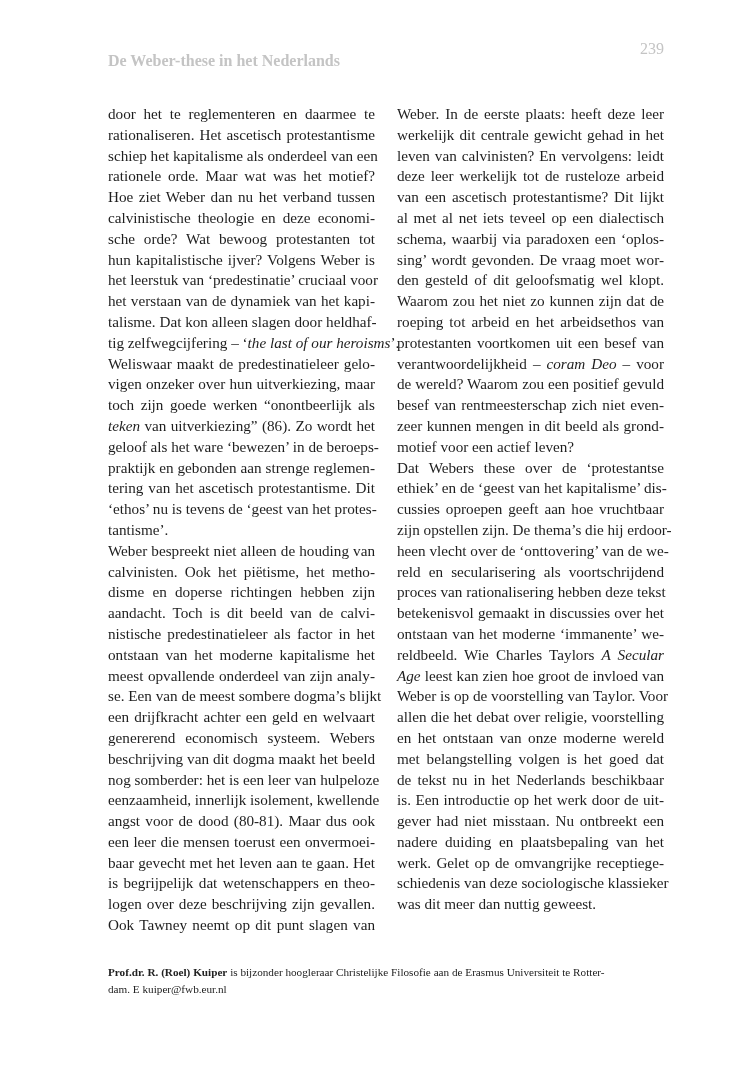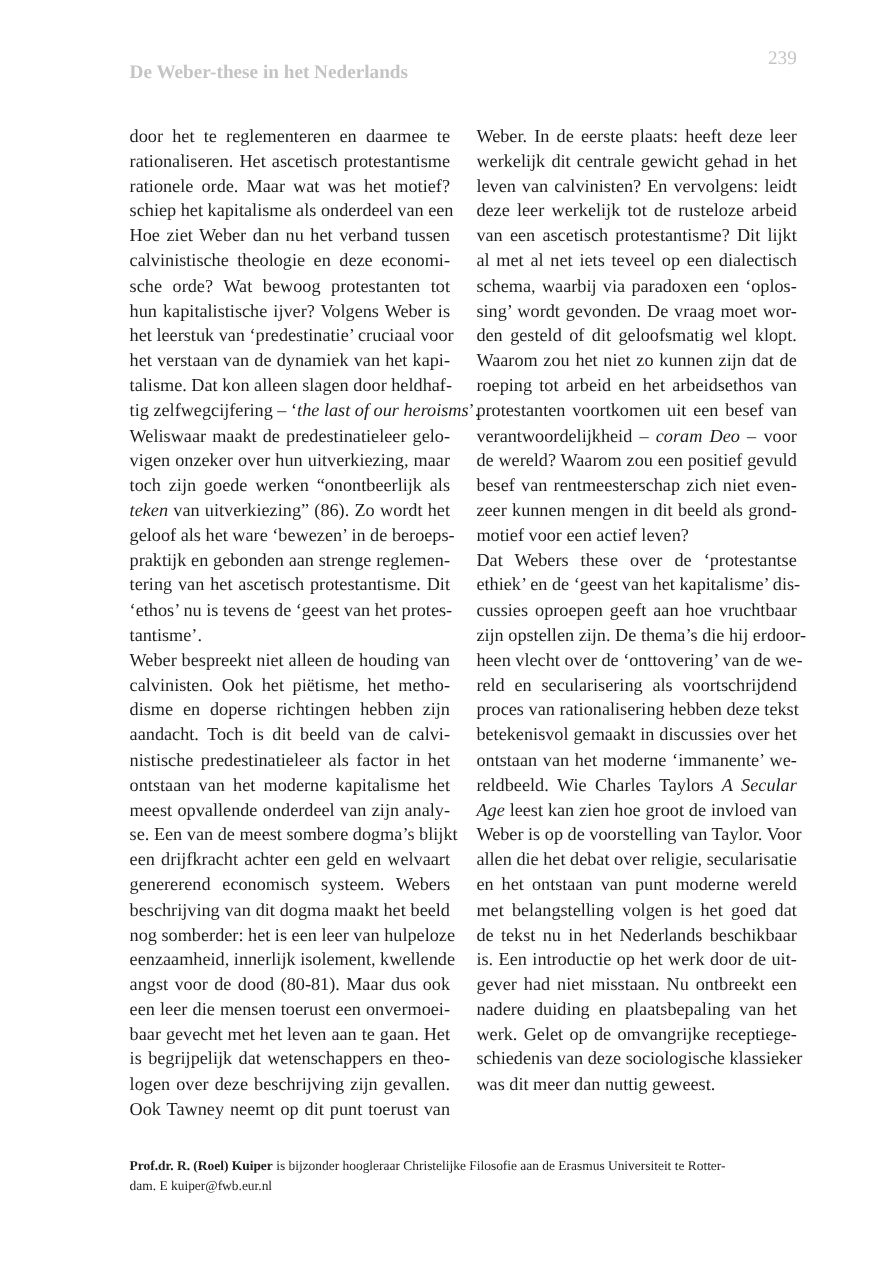--- a/index.html
+++ b/index.html
@@ -24,22 +24,22 @@
 <body>
 
 <div class="running-head">
   <span class="title">De Weber-these in het Nederlands</span>
   <span class="pageno">239</span>
 </div>
 
 <div class="col col-left" id="col-left">
     <span class="line">door het te reglementeren en daarmee te</span>
     <span class="line">rationaliseren. Het ascetisch protestantisme</span>
+    <span class="line">schiep het kapitalisme als onderdeel van een</span>
     <span class="line">rationele orde. Maar wat was het motief?</span>
-    <span class="line">schiep het kapitalisme als onderdeel van een</span>
     <span class="line">Hoe ziet Weber dan nu het verband tussen</span>
     <span class="line">calvinistische theologie en deze economi-</span>
     <span class="line">sche orde? Wat bewoog protestanten tot</span>
     <span class="line">hun kapitalistische ijver? Volgens Weber is</span>
     <span class="line">het leerstuk van ‘predestinatie’ cruciaal voor</span>
     <span class="line">het verstaan van de dynamiek van het kapi-</span>
     <span class="line">talisme. Dat kon alleen slagen door heldhaf-</span>
     <span class="line">tig zelfwegcijfering – ‘<i>the last of our heroisms</i>’.</span>
     <span class="line">Weliswaar maakt de predestinatieleer gelo-</span>
     <span class="line">vigen onzeker over hun uitverkiezing, maar</span>
@@ -61,21 +61,21 @@
     <span class="line">een drijfkracht achter een geld en welvaart</span>
     <span class="line">genererend economisch systeem. Webers</span>
     <span class="line">beschrijving van dit dogma maakt het beeld</span>
     <span class="line">nog somberder: het is een leer van hulpeloze</span>
     <span class="line">eenzaamheid, innerlijk isolement, kwellende</span>
     <span class="line">angst voor de dood (80-81). Maar dus ook</span>
     <span class="line">een leer die mensen toerust een onvermoei-</span>
     <span class="line">baar gevecht met het leven aan te gaan. Het</span>
     <span class="line">is begrijpelijk dat wetenschappers en theo-</span>
     <span class="line">logen over deze beschrijving zijn gevallen.</span>
-    <span class="line">Ook Tawney neemt op dit punt toerust van</span>
+    <span class="line">Ook Tawney neemt op dit punt slagen van</span>
   </div>
 <div class="col col-right" id="col-right">
     <span class="line">Weber. In de eerste plaats: heeft deze leer</span>
     <span class="line">werkelijk dit centrale gewicht gehad in het</span>
     <span class="line">leven van calvinisten? En vervolgens: leidt</span>
     <span class="line">deze leer werkelijk tot de rusteloze arbeid</span>
     <span class="line">van een ascetisch protestantisme? Dit lijkt</span>
     <span class="line">al met al net iets teveel op een dialectisch</span>
     <span class="line">schema, waarbij via paradoxen een ‘oplos-</span>
     <span class="line">sing’ wordt gevonden. De vraag moet wor-</span>
@@ -93,22 +93,22 @@
     <span class="line">cussies oproepen geeft aan hoe vruchtbaar</span>
     <span class="line">zijn opstellen zijn. De thema’s die hij erdoor-</span>
     <span class="line">heen vlecht over de ‘onttovering’ van de we-</span>
     <span class="line">reld en secularisering als voortschrijdend</span>
     <span class="line">proces van rationalisering hebben deze tekst</span>
     <span class="line">betekenisvol gemaakt in discussies over het</span>
     <span class="line">ontstaan van het moderne ‘immanente’ we-</span>
     <span class="line">reldbeeld. Wie Charles Taylors <i>A Secular</i></span>
     <span class="line"><i>Age</i> leest kan zien hoe groot de invloed van</span>
     <span class="line">Weber is op de voorstelling van Taylor. Voor</span>
-    <span class="line">allen die het debat over religie, secularisatie</span>
-    <span class="line">en het ontstaan van punt moderne wereld</span>
+    <span class="line">allen die het debat over religie, voorstelling</span>
+    <span class="line">en het ontstaan van onze moderne wereld</span>
     <span class="line">met belangstelling volgen is het goed dat</span>
     <span class="line">de tekst nu in het Nederlands beschikbaar</span>
     <span class="line">is. Een introductie op het werk door de uit-</span>
     <span class="line">gever had niet misstaan. Nu ontbreekt een</span>
     <span class="line">nadere duiding en plaatsbepaling van het</span>
     <span class="line">werk. Gelet op de omvangrijke receptiege-</span>
     <span class="line">schiedenis van deze sociologische klassieker</span>
     <span class="line last">was dit meer dan nuttig geweest.</span>
   </div>
 

